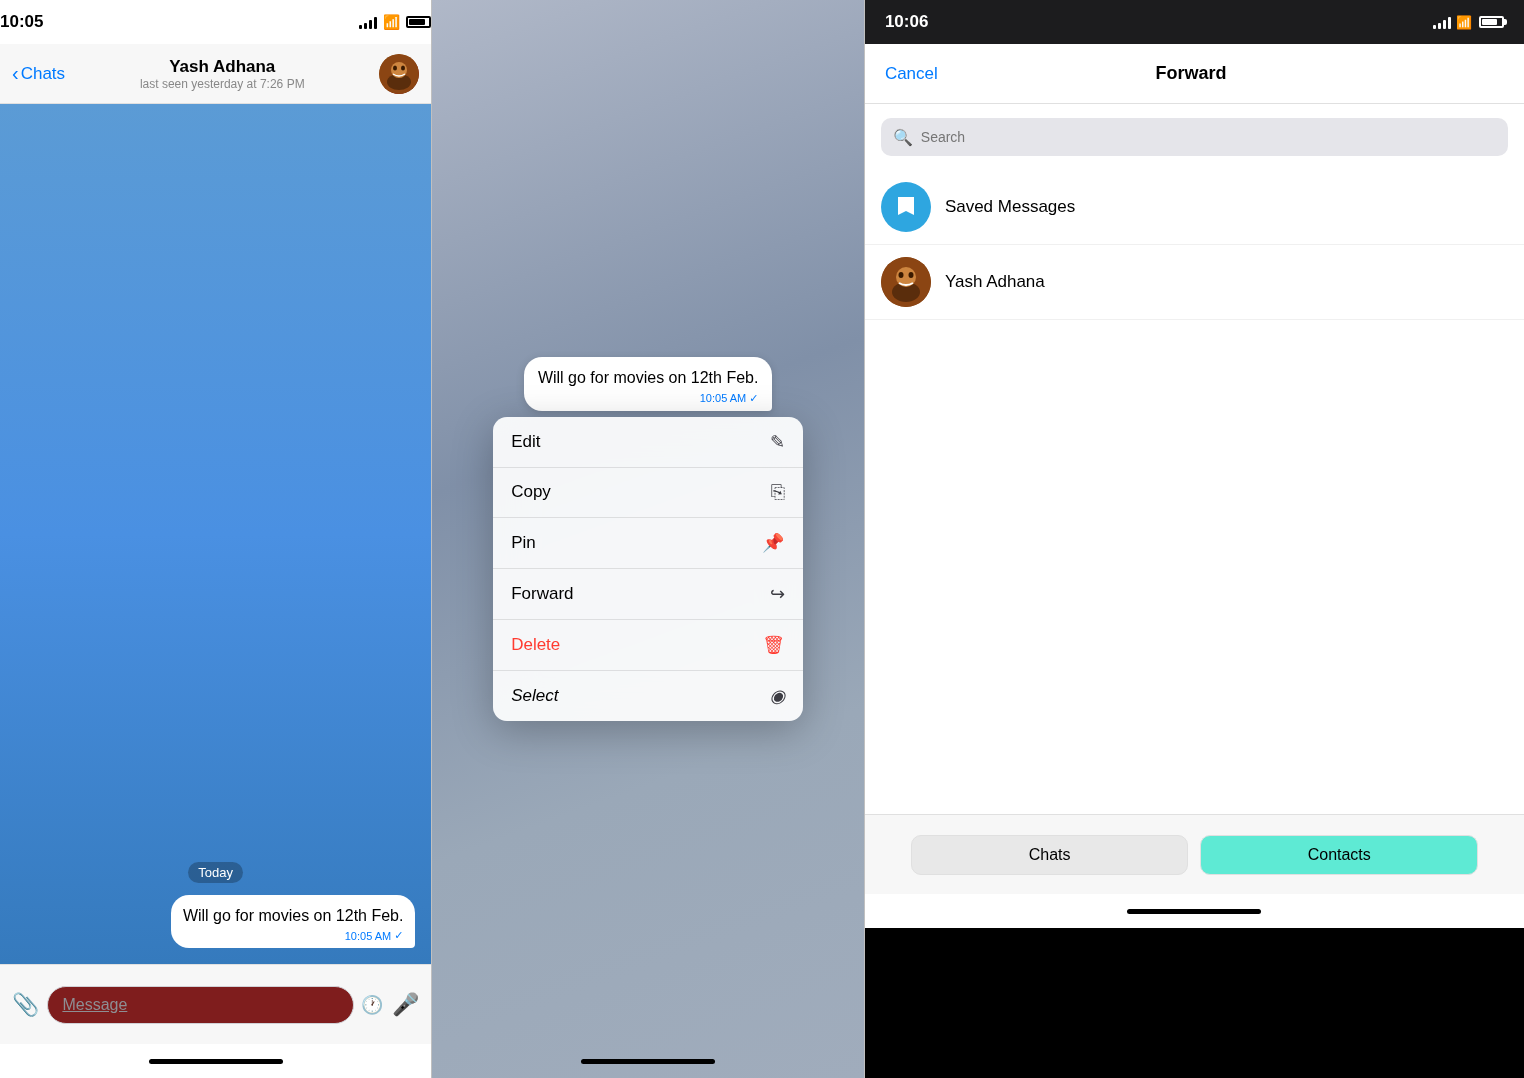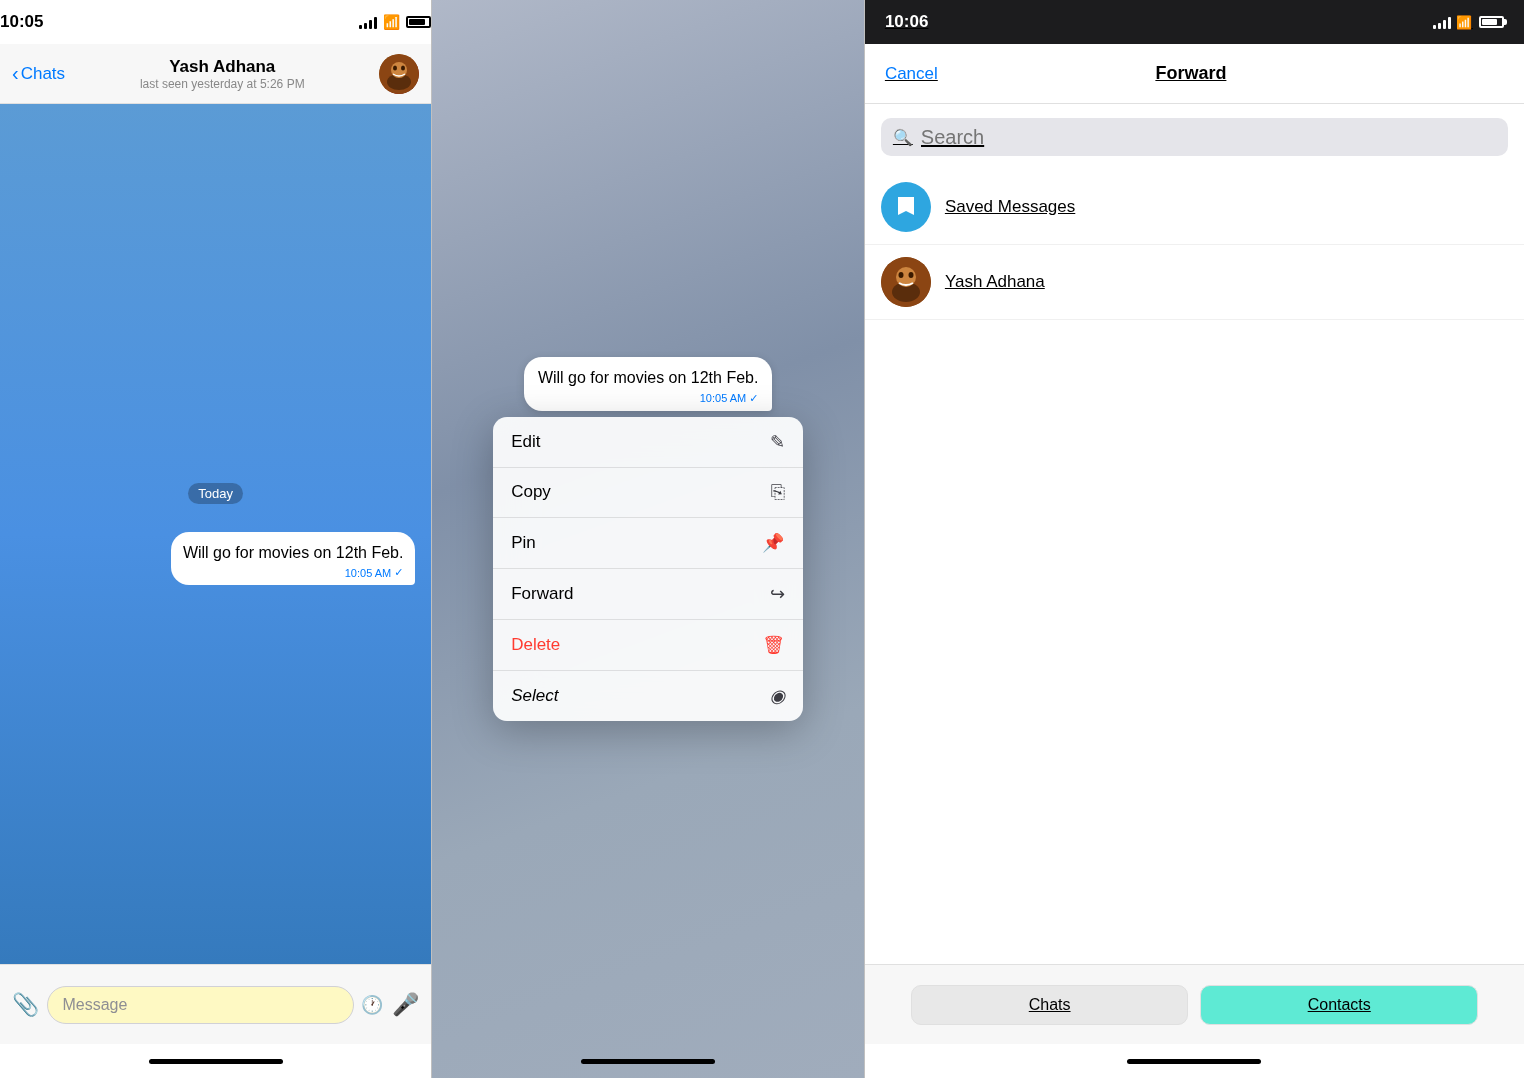--- a/index.html
+++ b/index.html
@@ -104,22 +104,21 @@
       font-size: 18px;
     }
 
     .chat-messages {
       flex: 1;
       background: linear-gradient(180deg, #5b9bd5 0%, #4a90e2 50%, #357abd 100%);
       padding: 16px;
       position: relative;
       display: flex;
       flex-direction: column;
-      justify-content: center;
-      gap: 16px;
+      justify-content: flex-end;
     }
 
     .date-separator {
       display: flex;
       justify-content: center;
       margin-bottom: 12px;
     }
     .date-badge {
       background: rgba(0,0,0,0.25);
       color: #fff;
@@ -169,26 +168,27 @@
     .input-icon {
       color: #8e8e93;
       font-size: 22px;
       cursor: pointer;
     }
     .message-input {
       flex: 1;
       height: 38px;
       border-radius: 20px;
       border: 1px solid #d1d1d6;
-      background: #fef9c3;
+      background: #7f1d1d;
       padding: 0 14px;
       font-size: 16px;
       color: #8e8e93;
       display: flex;
       align-items: center;
+      text-decoration: underline;
     }
     .home-indicator {
       height: 34px;
       background: #fff;
       display: flex;
       align-items: center;
       justify-content: center;
     }
     .home-bar {
       width: 134px;
@@ -278,26 +278,25 @@
       right: 0;
       height: 34px;
       display: flex;
       align-items: center;
       justify-content: center;
     }
 
     
     .panel-forward {
       width: 660px;
-      height: 1078px;
+      height: 928px;
       background: #fff;
       display: flex;
       flex-direction: column;
       overflow: hidden;
-      text-decoration: underline;
     }
 
     .status-bar-dark {
       height: 44px;
       background: #1c1c1e;
       display: flex;
       align-items: center;
       justify-content: space-between;
       padding: 0 20px;
     }
@@ -348,21 +347,21 @@
       gap: 8px;
     }
     .search-icon-forward {
       color: #8e8e93;
       font-size: 16px;
     }
     .search-input-forward {
       background: none;
       border: none;
       outline: none;
-      font-size: 20px;
+      font-size: 14px;
       color: #000000;
       flex: 1;
     }
 
     .forward-list {
       flex: 1;
       overflow-y: auto;
     }
     .forward-list-item {
       display: flex;
@@ -499,21 +498,21 @@
     </div>
   </div>
 
   <div class="chat-header">
     <div class="back-btn">
       <span class="back-chevron">‹</span>
       <span>Chats</span>
     </div>
     <div class="chat-header-center">
       <span class="chat-contact-name">Yash Adhana</span>
-      <span class="chat-contact-status">last seen yesterday at 5:26 PM</span>
+      <span class="chat-contact-status">last seen yesterday at 7:26 PM</span>
     </div>
     <div class="chat-avatar">
       <div class="avatar-img">
         <svg width="40" height="40" viewBox="0 0 40 40">
           <circle cx="20" cy="20" r="20" fill="#8B4513"></circle>
           <ellipse cx="20" cy="28" rx="12" ry="8" fill="#5a2d0c"></ellipse>
           <circle cx="20" cy="16" r="8" fill="#cd853f"></circle>
           <ellipse cx="16" cy="14" rx="2" ry="2.5" fill="#3a1a00"></ellipse>
           <ellipse cx="24" cy="14" rx="2" ry="2.5" fill="#3a1a00"></ellipse>
           <path d="M14 20 Q20 24 26 20" stroke="#fff" stroke-width="1.5" fill="none"></path>

